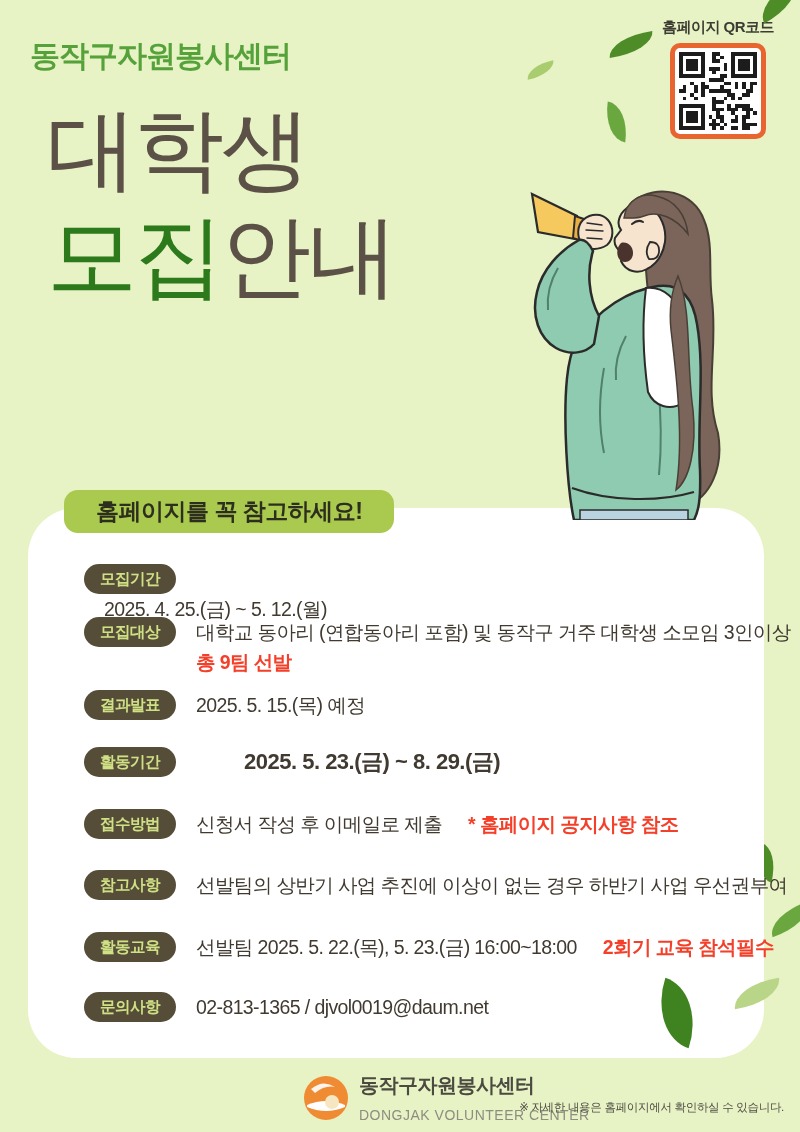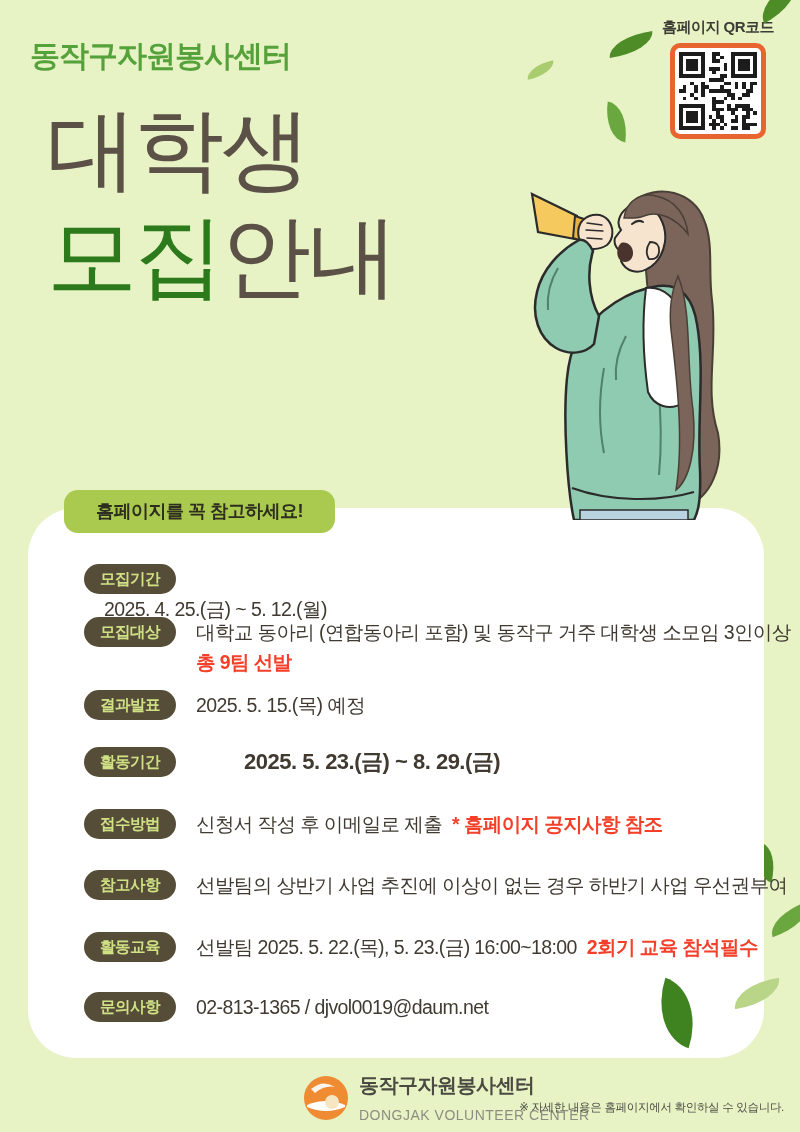--- a/index.html
+++ b/index.html
@@ -40,38 +40,38 @@
   .leaf-g{left:655px;top:983px;width:44px;height:60px;background:#3f8220;transform:rotate(18deg);border-radius:0 100% 0 100%;}
   .leaf-h{left:733px;top:981px;width:48px;height:25px;background:#b9d588;transform:rotate(-8deg);}
   
   .card{
     position:absolute;left:28px;top:508px;width:736px;height:550px;
     background:#ffffff;border-radius:48px;
   }
   .notice-badge{
     position:absolute;left:64px;top:490px;height:43px;
     background:#a9c94f;border-radius:14px;padding:0 32px;
-    font-size:18px;font-weight:800;color:#2e2e1e;line-height:43px;letter-spacing:-0.5px;
+    font-size:23px;font-weight:800;color:#2e2e1e;line-height:43px;letter-spacing:-0.5px;
     z-index:3;
   }
   .rows{position:absolute;left:84px;top:0;right:30px;z-index:2;}
   .row{position:absolute;display:flex;align-items:flex-start;}
   .row-label{
     flex:0 0 auto;min-width:92px;height:30px;box-sizing:border-box;
     background:#564d39;color:#cfe184;border-radius:15px;
     font-size:15.5px;font-weight:700;text-align:center;line-height:30px;
     letter-spacing:-0.5px;
   }
   .row-text{
     margin-left:20px;font-size:19.5px;color:#403a31;line-height:30px;
     white-space:nowrap;letter-spacing:-0.6px;
   }
   .row-text.big{font-size:22px;font-weight:700;letter-spacing:-0.5px;}
   .hl{color:#f4402a;}
-  .hl-inline{margin-left:10px;font-weight:600;}
+  .hl-inline{margin-left:26px;font-weight:600;}
   .hl-block{display:block;font-weight:700;}
   .r0{top:564px;flex-direction:column;} .r1{top:617px;} .r2{top:690px;} .r3{top:747px;gap:48px;}
   .r4{top:809px;} .r5{top:870px;} .r6{top:932px;} .r7{top:992px;justify-content:space-between;}
   
   .illustration{position:absolute;left:480px;top:158px;width:320px;height:362px;z-index:2;}
   
   .footer-logo{position:absolute;left:303px;top:1072px;display:flex;align-items:center;}
   .logo-mark{width:46px;height:46px;}
   .org-text{margin-left:10px;}
   .org-ko{font-size:20px;font-weight:800;color:#4a4a40;letter-spacing:-0.5px;}

